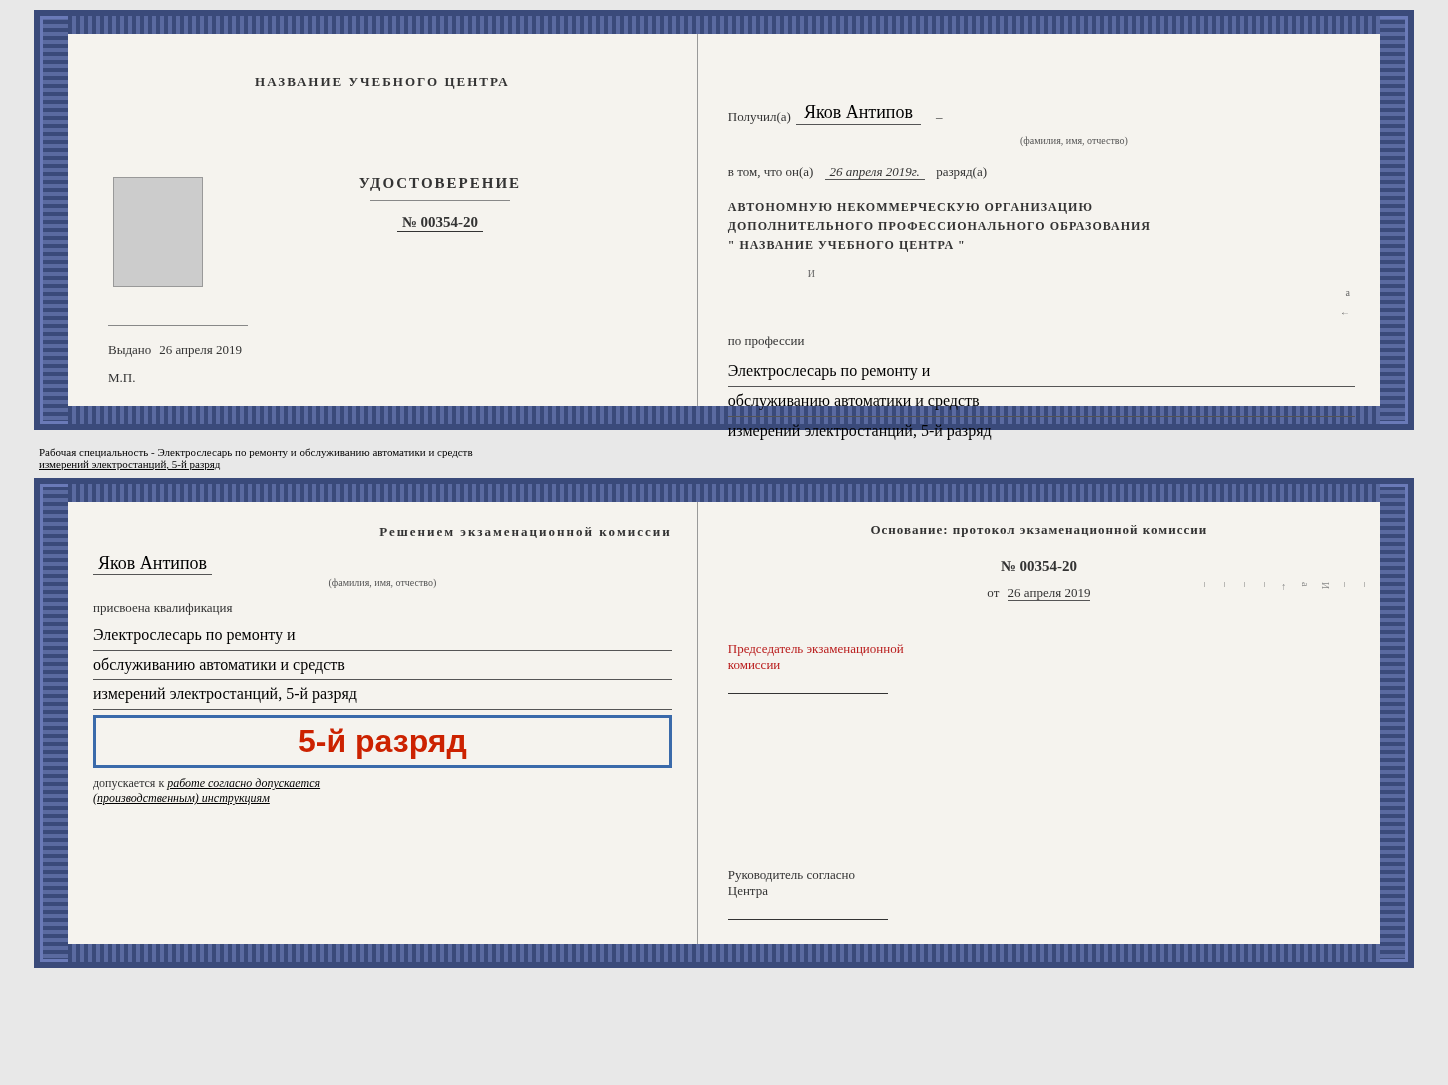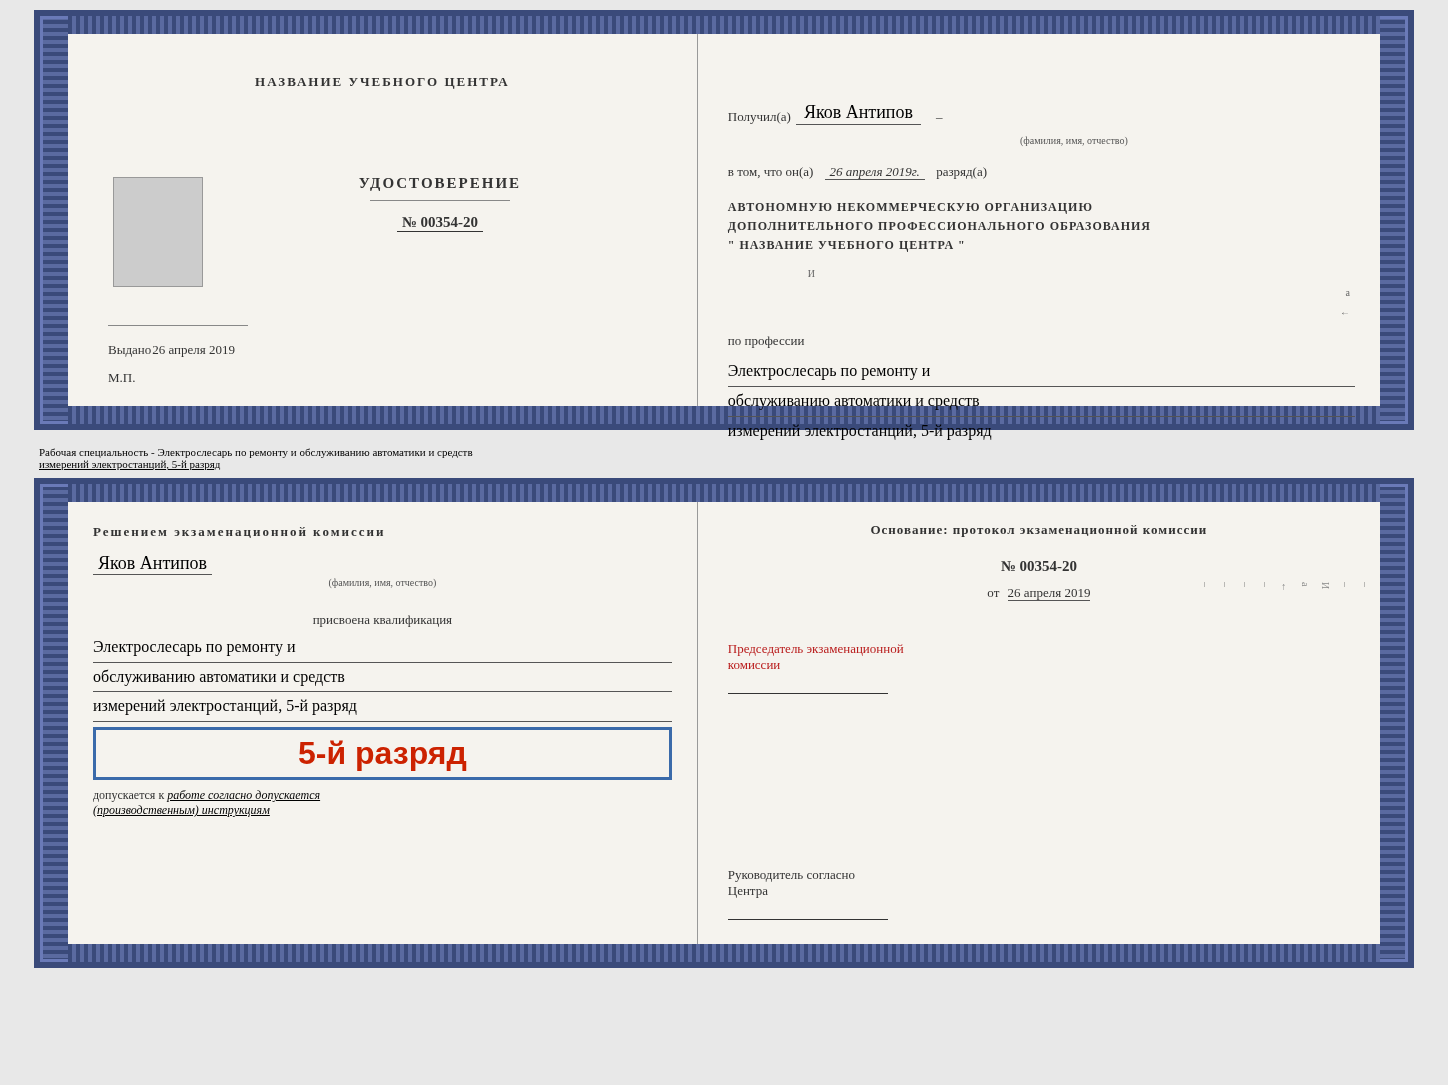--- a/index.html
+++ b/index.html
@@ -273,41 +273,40 @@
       padding: 20px 25px;
       display: flex;
       flex-direction: column;
       border-right: 1px solid #999;
     }
 
     .resheniem-title {
       font-size: 13px;
       font-weight: bold;
       letter-spacing: 2px;
-      text-align: left;
+      text-align: right;
       color: #333;
       line-height: 1.6;
       text-transform: none;
     }
 
     .handwritten-name-bottom {
       font-family: 'Segoe Script', 'Comic Sans MS', cursive;
       font-size: 18px;
       color: #000;
       border-bottom: 1px solid #555;
       padding: 0 5px;
       margin-top: 5px;
       display: inline-block;
     }
 
     .prisvoena-label {
       font-size: 13px;
       color: #333;
-      margin-top: 24px;
-      text-align: center;
+      margin-top: 12px;
     }
 
     .razryad-badge {
       display: inline-block;
       border: 3px solid #3a6aaa;
       padding: 5px 15px;
       margin-top: 10px;
       text-align: center;
     }
 
@@ -455,21 +454,21 @@
               <div class="udostoverenie-label">УДОСТОВЕРЕНИЕ</div>
               <div class="divider-h"></div>
               <div class="cert-number">№ 00354-20</div>
             </div>
           </div>
         </div>
         <div style="width:100%; margin-top:15px;">
           <div class="divider-h" style="margin-left:10px;"></div>
         </div>
         <div style="width:100%; display:flex; justify-content:flex-start; padding-left:10px; margin-top:8px;">
-          <span class="inline-date" style="margin-right:1px;">Выдано</span>
+          <span class="inline-date" style="margin-right:8px;">Выдано</span>
           <span class="handwritten-inline">26 апреля 2019</span>
         </div>
         <div style="width:100%; padding-left:10px; margin-top:10px;">
           <span class="mp-section">М.П.</span>
         </div>
       </div>
     </div>
 
     <div class="cert-top-right">
       <div class="poluchil-line">

